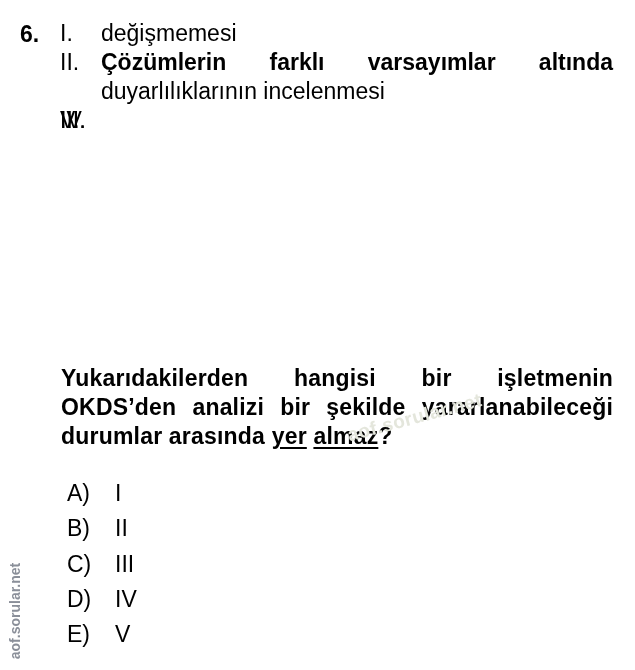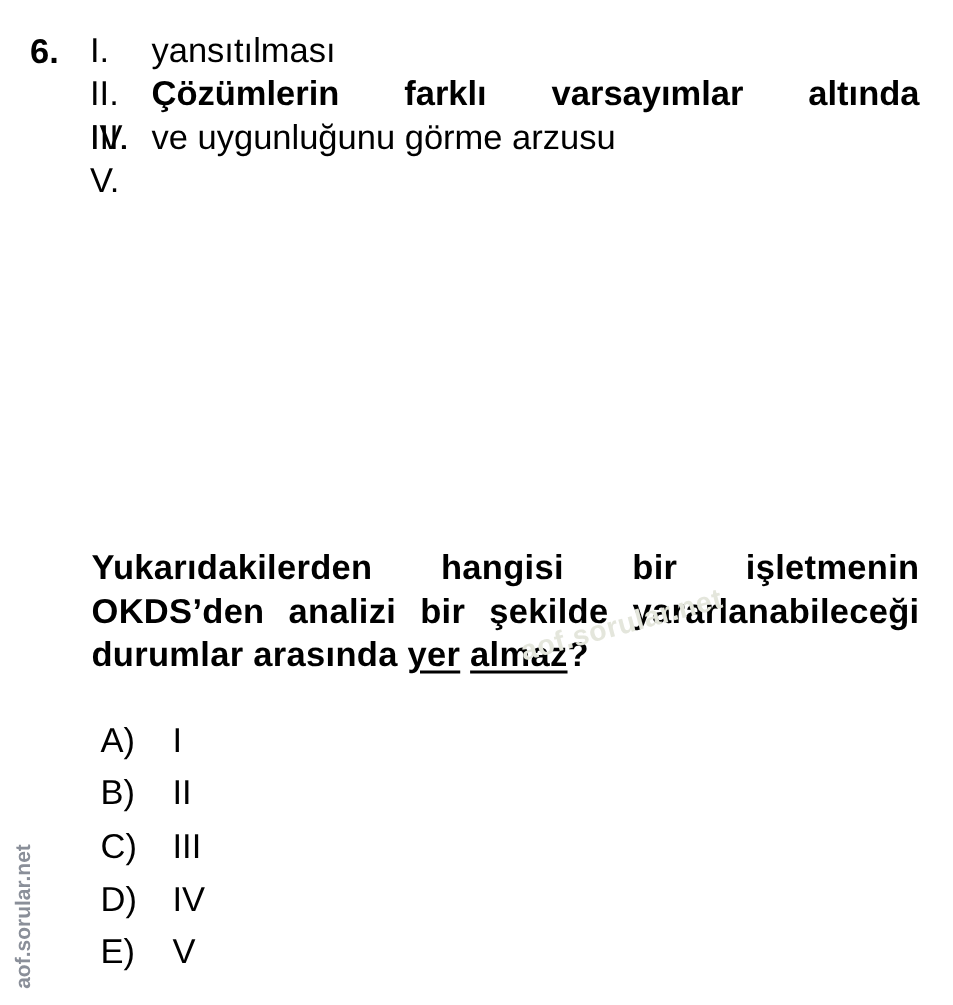--- a/index.html
+++ b/index.html
@@ -42,32 +42,32 @@
   }
 </style>
 </head>
 <body>
 
 <div class="qnum">6.</div>
 
 <ul class="items">
   <li class="item">
     <span class="roman">I.</span>
-    <span class="text">yansıtılması</span>
+    <span class="text">değişmemesi</span>
   </li>
   <li class="item">
     <span class="roman">II.</span>
     <span class="text single">Çözümlerin farklı varsayımlar altında</span>
+    <span class="text">duyarlılıklarının incelenmesi</span>
   </li>
   <li class="item">
     <span class="roman">III.</span>
   </li>
   <li class="item">
     <span class="roman">IV.</span>
-    <span class="text">ve uygunluğunu görme arzusu</span>
   </li>
   <li class="item">
     <span class="roman">V.</span>
   </li>
 </ul>
 
 <div class="stem"><span>Yukarıdakilerden hangisi bir işletmenin OKDS’den analizi bir şekilde yararlanabileceği durumlar arasında </span><u>yer</u><span> </span><u>almaz</u><span>?</span></div>
 
 <ul class="options">
   <li class="option">

